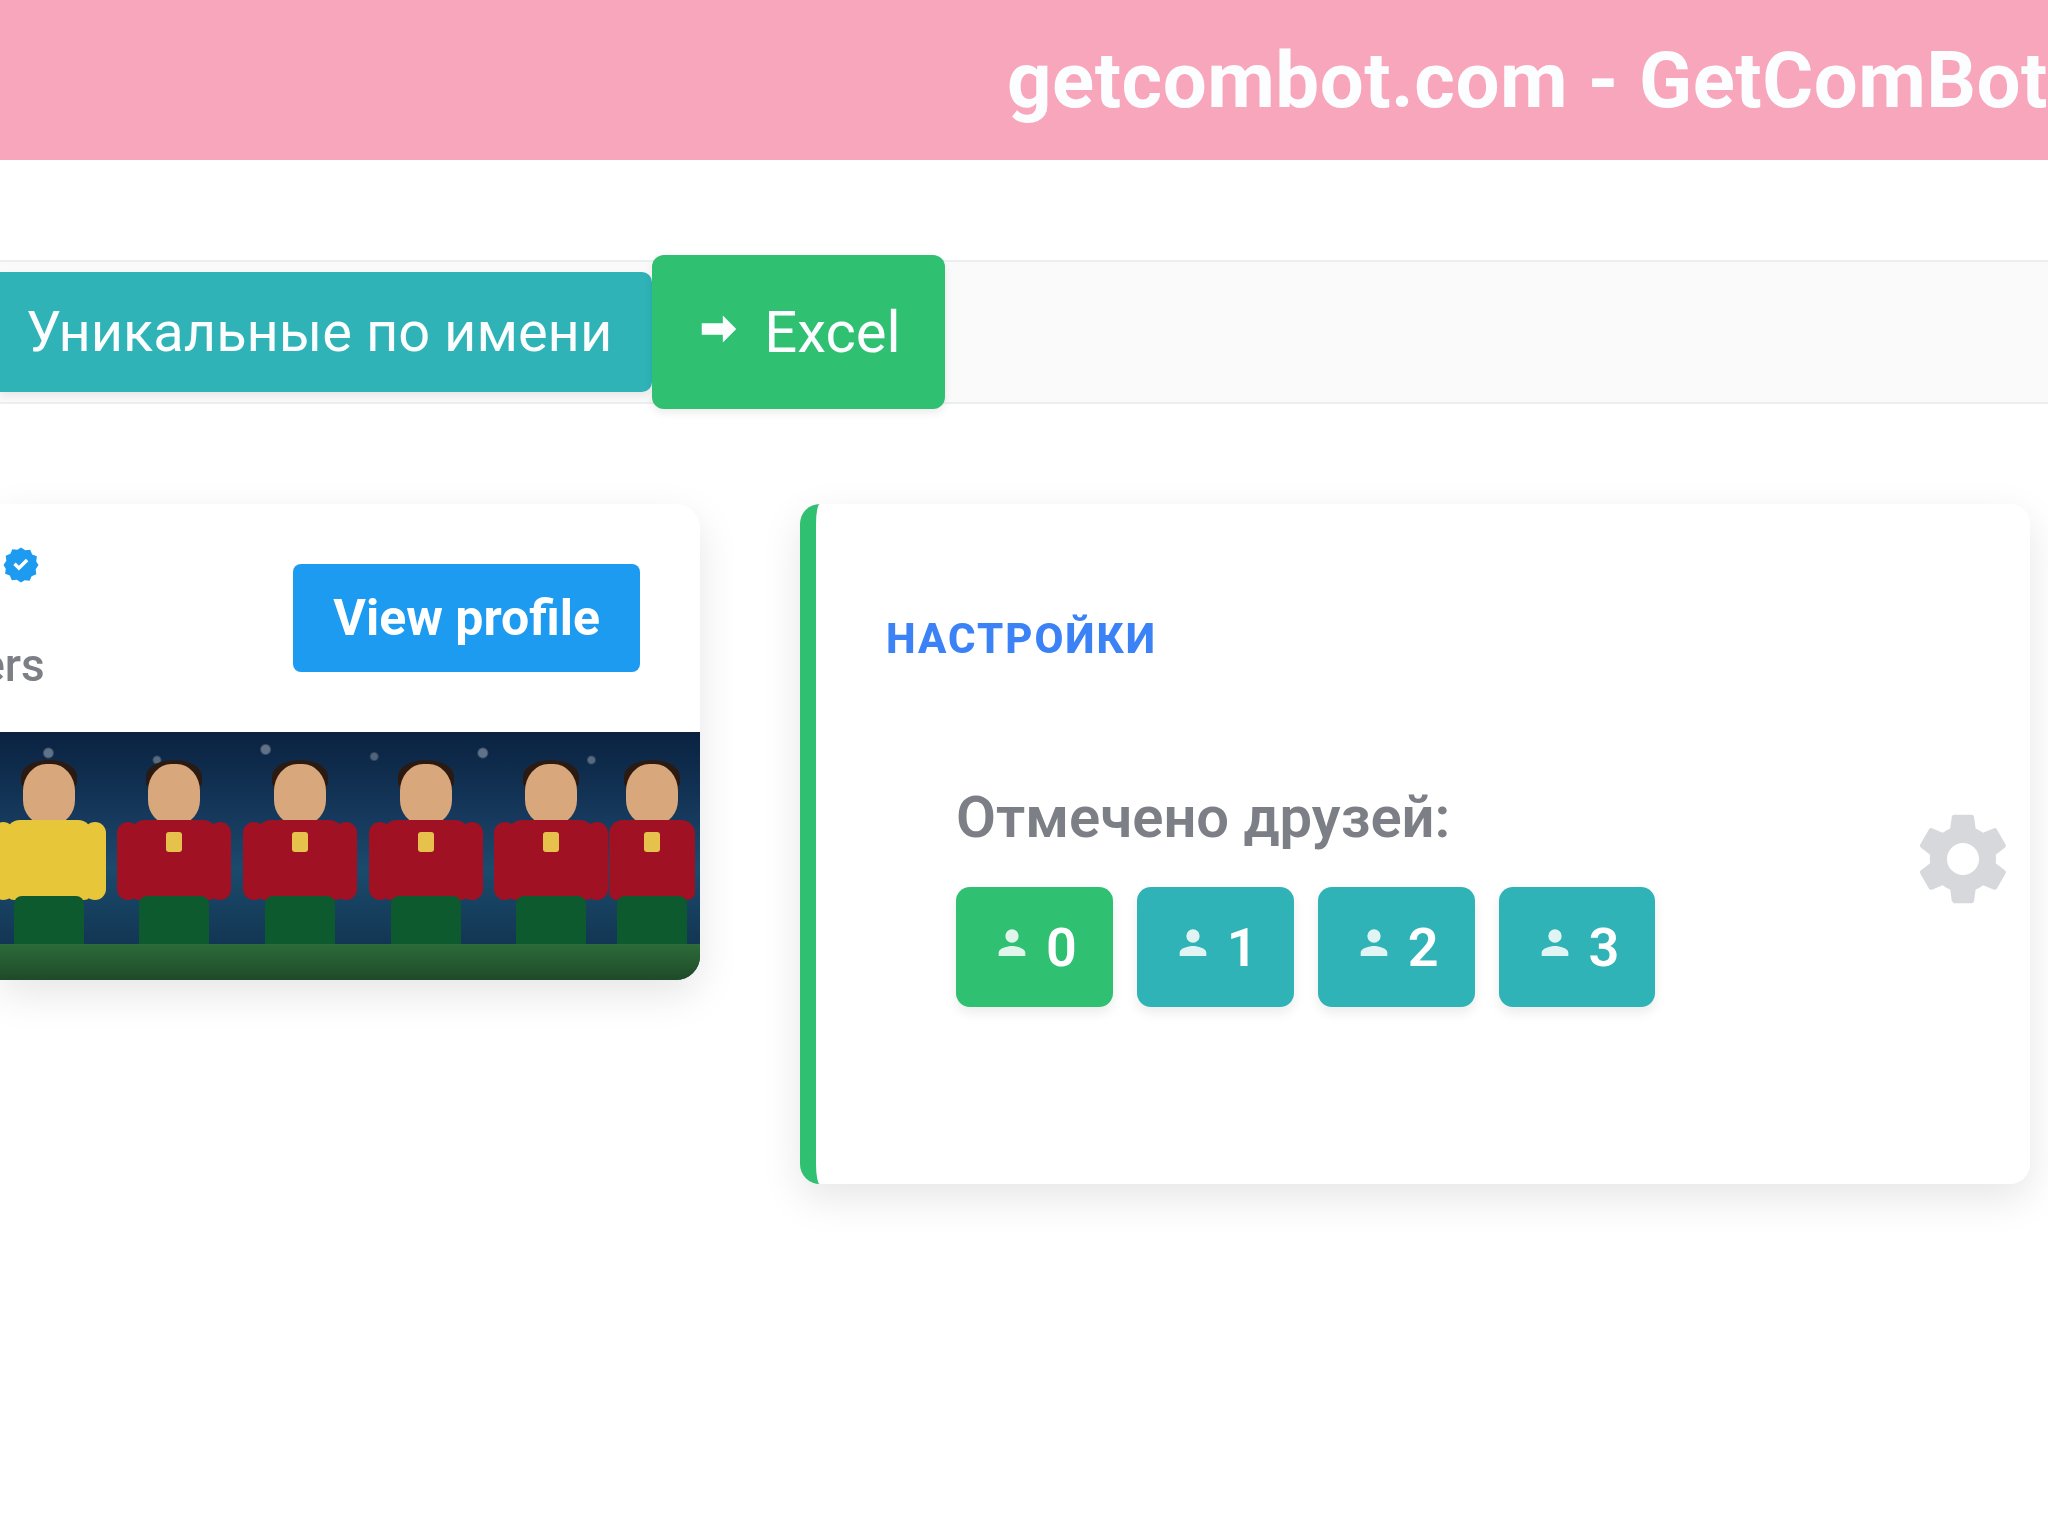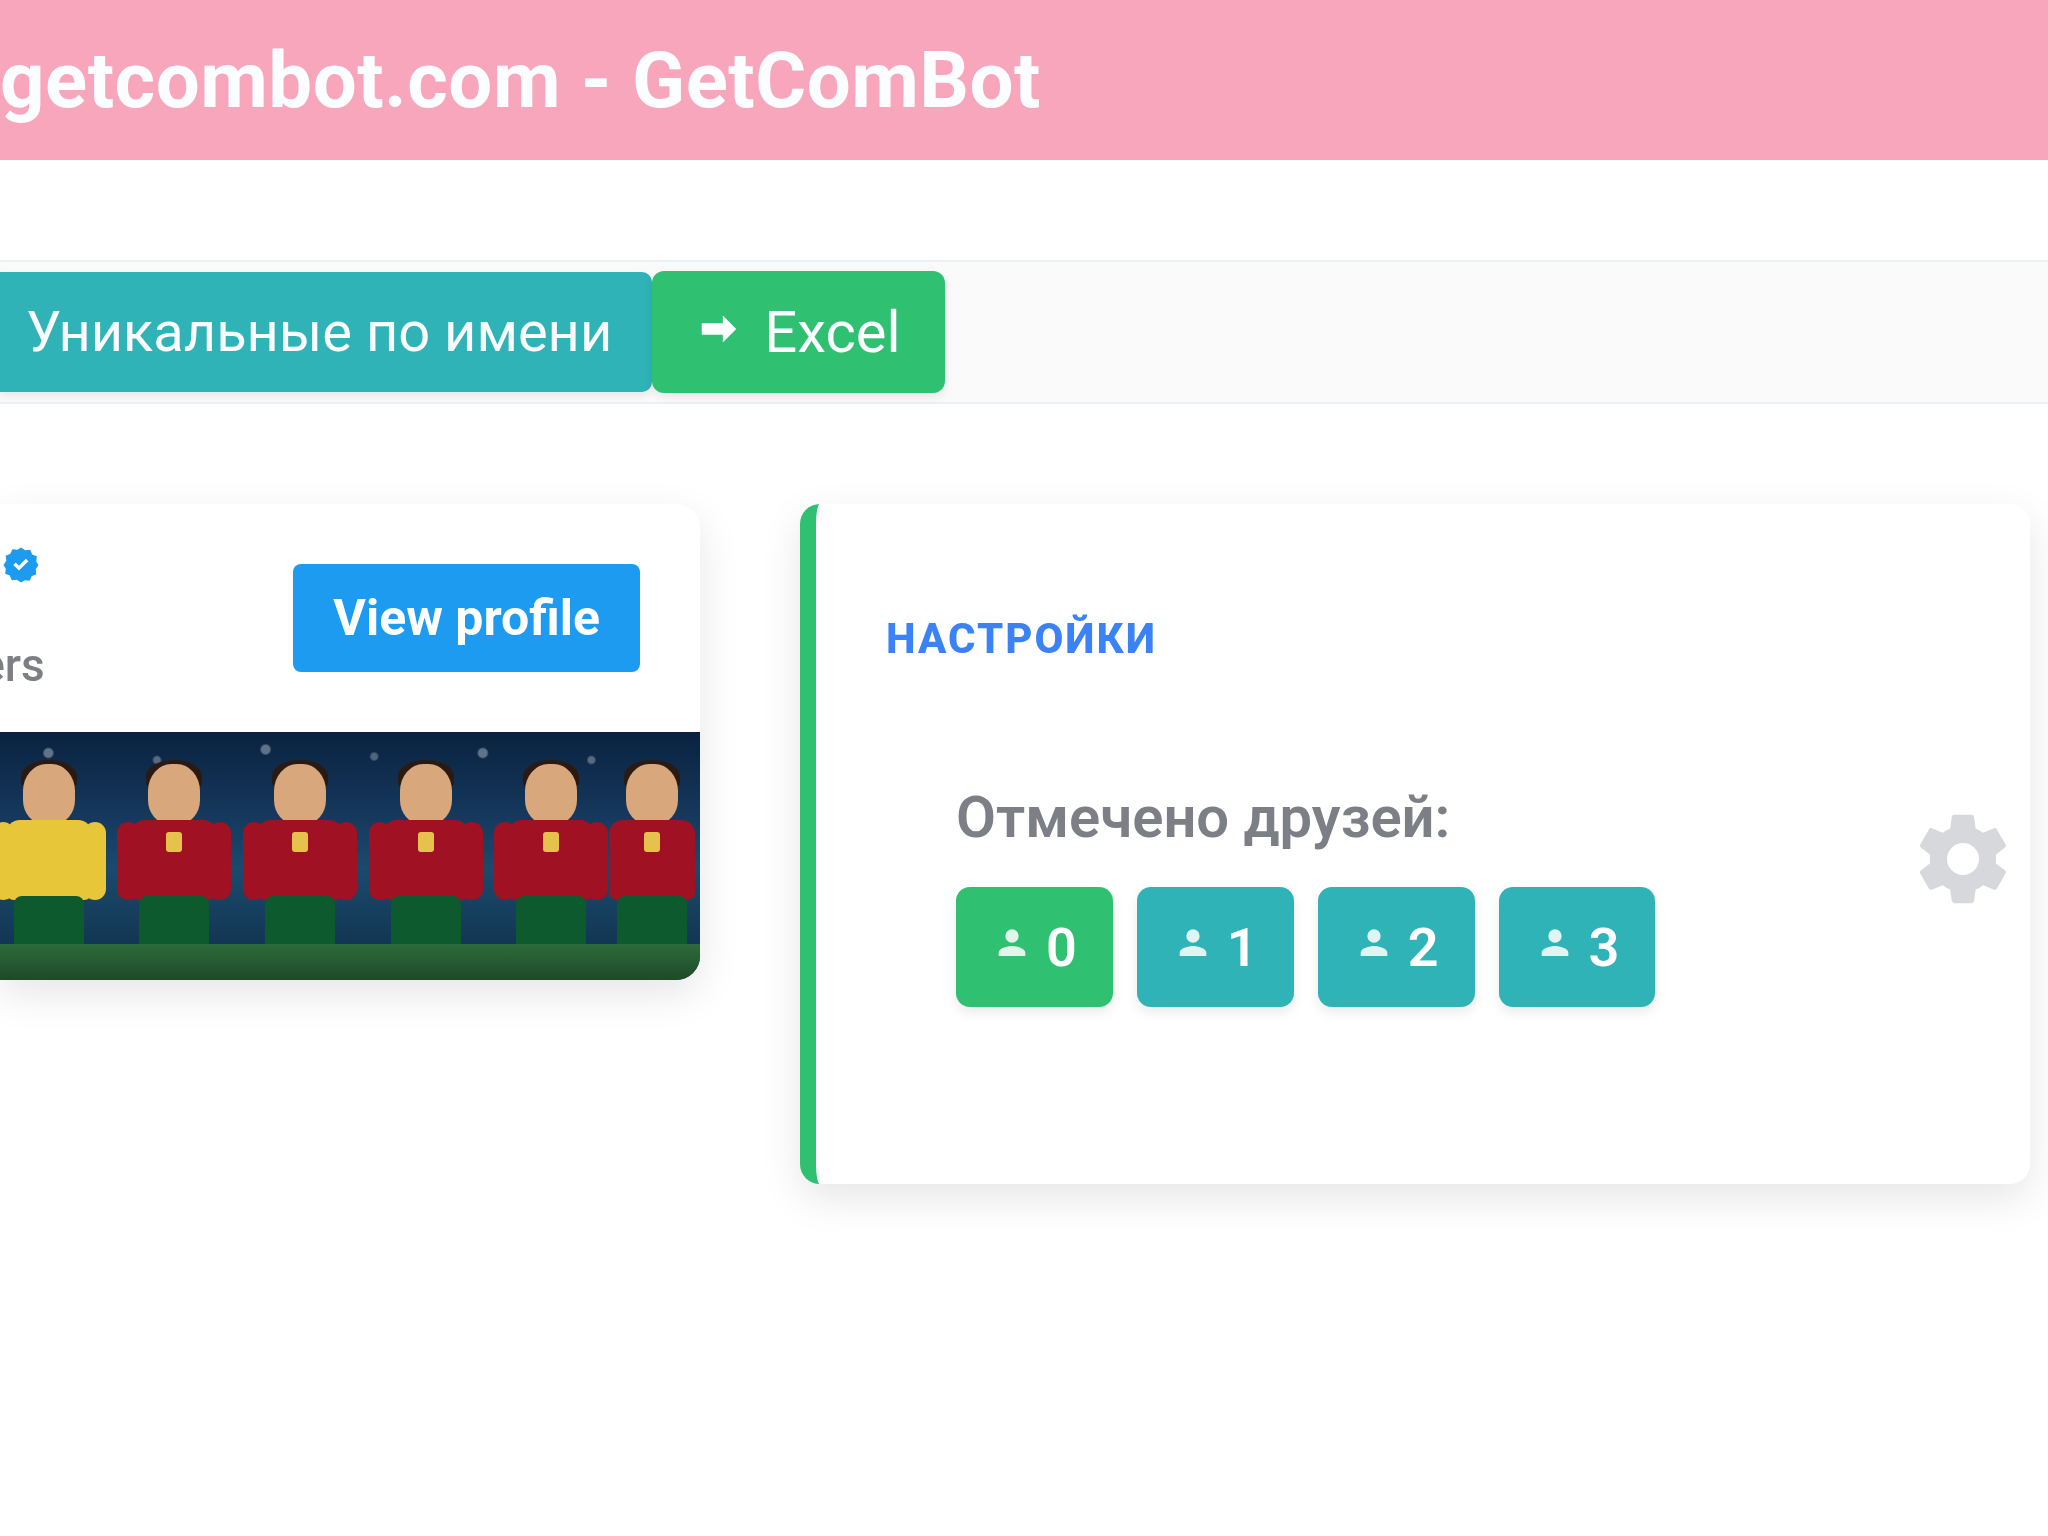--- a/index.html
+++ b/index.html
@@ -5,21 +5,21 @@
   * { box-sizing: border-box; margin: 0; padding: 0; }
   html, body { width: 2048px; height: 1536px; font-family: -apple-system, BlinkMacSystemFont, "Segoe UI", Roboto, Arial, sans-serif; background: #fff; overflow: hidden; }
 
   .header-banner {
     width: 100%;
     height: 160px;
     background: #f7a6bc;
     color: #fbfdff;
     display: flex;
     align-items: center;
-    justify-content: flex-start;
+    justify-content: flex-end;
     font-size: 78px;
     font-weight: 700;
     letter-spacing: 0.5px;
   }
 
   .toolbar-area {
     margin-top: 100px;
     width: 100%;
     height: 144px;
     background: #fafafa;
@@ -36,21 +36,21 @@
     font-size: 56px;
     padding: 0 40px 0 26px;
     display: flex;
     align-items: center;
     border-radius: 0 10px 10px 0;
     box-shadow: 0 4px 8px rgba(0,0,0,0.08);
     cursor: pointer;
   }
 
   .btn-excel {
-    height: 122px;
+    height: 154px;
     background: #2fc072;
     color: #fbfdff;
     font-size: 58px;
     padding: 0 44px;
     display: flex;
     align-items: center;
     gap: 22px;
     border-radius: 12px;
     box-shadow: 0 4px 8px rgba(0,0,0,0.08);
     cursor: pointer;

